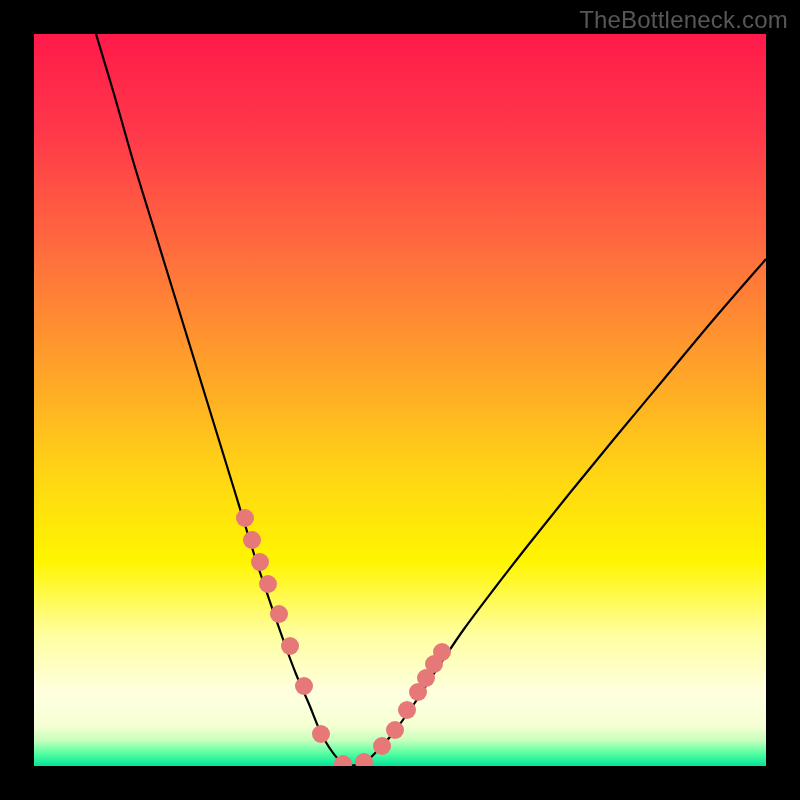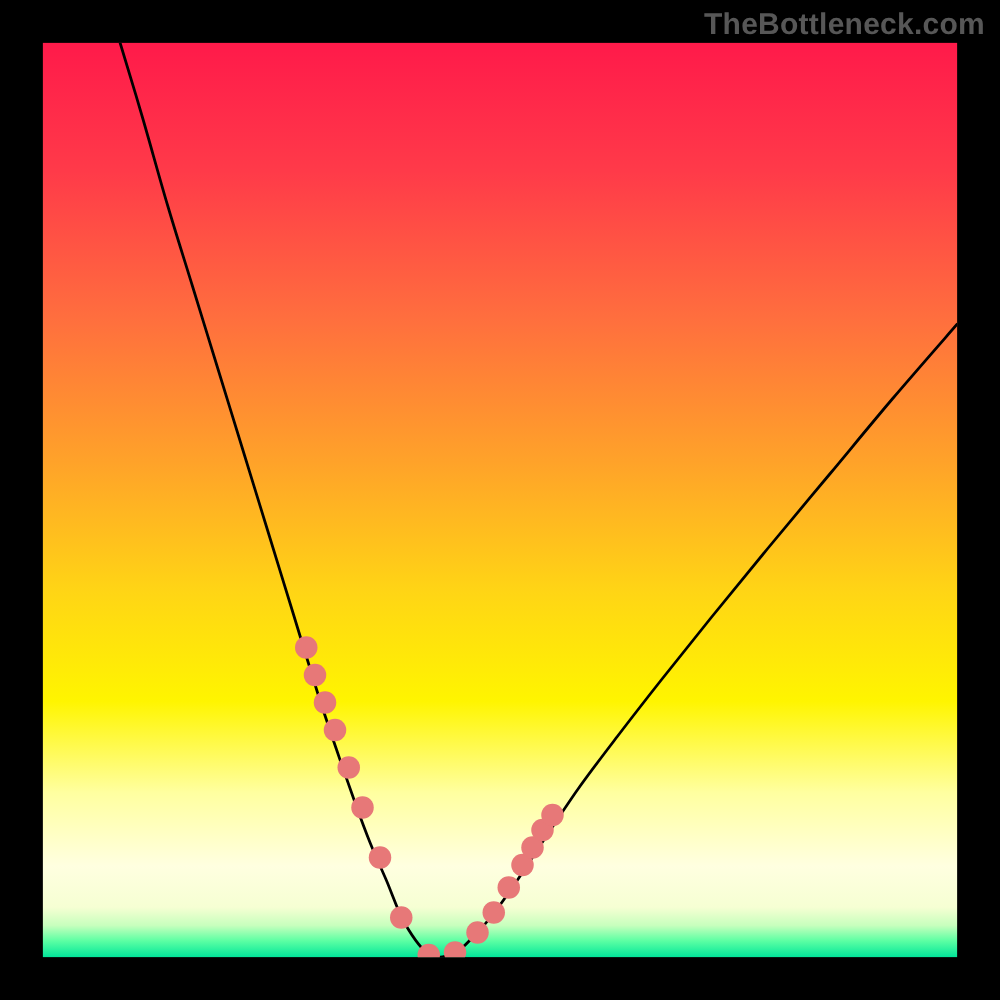--- a/index.html
+++ b/index.html
@@ -16,21 +16,21 @@
     width: 800px;
     height: 800px;
     background: #000;
   }
   .watermark {
     position: absolute;
     top: 6px;
     right: 12px;
     color: #575757;
     font-size: 24px;
-    font-weight: 700;
+    font-weight: 400;
     letter-spacing: 0.2px;
     z-index: 10;
   }
   .plot-area {
     position: absolute;
     left: 34px;
     top: 34px;
     width: 732px;
     height: 732px;
     overflow: hidden;

